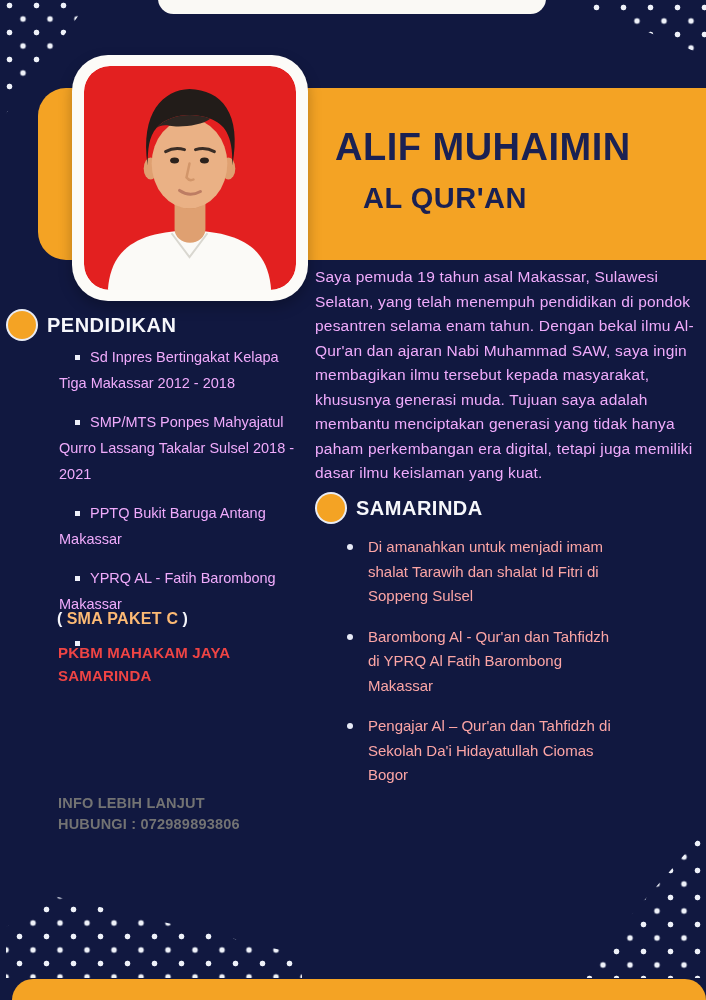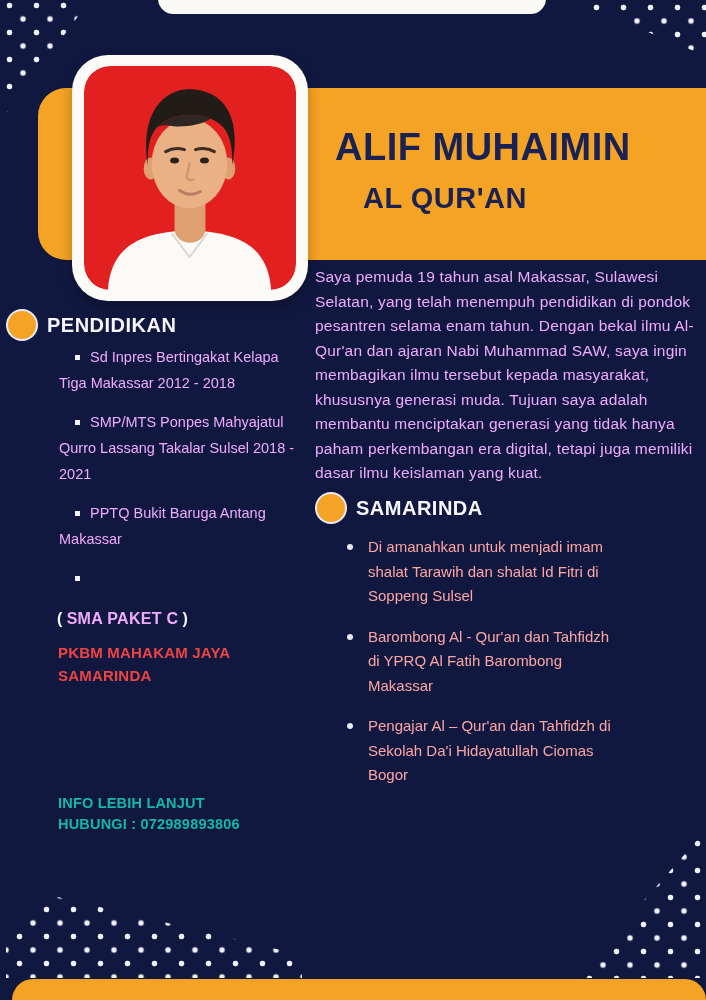--- a/index.html
+++ b/index.html
@@ -76,27 +76,27 @@
               color:#f0abfc; font-size:14.5px; line-height:26px; }
   .edu-list p { text-indent:16px; margin-bottom:13px; }
   .bullet-sq {
     display:inline-block; width:5px; height:5px; background:#eef0fa;
     margin-right:10px; vertical-align:2px;
   }
 
   .sma-line { position:absolute; left:57px; top:610px; font-size:16px; font-weight:800;
               letter-spacing:.3px; }
   .sma-line .paren { color:#f3f4fa; }
-  .sma-line .sma  { color:#f0abfc; padding:0 4px; }
+  .sma-line .sma  { color:#fdba74; padding:0 4px; }
 
   .pkbm { position:absolute; left:58px; top:641px; width:210px;
           color:#ef4444; font-size:15px; font-weight:800; line-height:23px;
           letter-spacing:.2px; }
 
-  .contact { position:absolute; left:58px; top:793px; color:#14b8a6;
+  .contact { position:absolute; left:58px; top:793px; color:#737373;
              font-size:14.5px; font-weight:800; line-height:21px; letter-spacing:.2px; }
 
   
   .exp-list { position:absolute; left:347px; top:535px; width:270px;
               color:#fca5a5; font-size:15px; line-height:24.5px; list-style:none; }
   .exp-list li { position:relative; padding-left:21px; margin-bottom:16px; }
   .bullet-dot {
     position:absolute; left:0; top:9px; width:6px; height:6px;
     border-radius:50%; background:#e7eaf7;
   }
@@ -158,20 +158,21 @@
   <div class="about">Saya pemuda 19 tahun asal Makassar, Sulawesi Selatan, yang telah menempuh pendidikan di pondok pesantren selama enam tahun. Dengan bekal ilmu Al-Qur'an dan ajaran Nabi Muhammad SAW, saya ingin membagikan ilmu tersebut kepada masyarakat, khususnya generasi muda. Tujuan saya adalah membantu menciptakan generasi yang tidak hanya paham perkembangan era digital, tetapi juga memiliki dasar ilmu keislaman yang kuat.</div>
 
   <div class="sec-head edu">
     <span class="sec-dot"></span>
     <span class="sec-title">PENDIDIKAN</span>
   </div>
   <div class="edu-list">
     <p><span class="bullet-sq"></span><span>Sd Inpres Bertingakat Kelapa Tiga Makassar 2012 - 2018</span></p>
     <p><span class="bullet-sq"></span><span>SMP/MTS Ponpes Mahyajatul Qurro Lassang Takalar Sulsel 2018 - 2021</span></p>
     <p><span class="bullet-sq"></span><span>PPTQ Bukit Baruga Antang Makassar</span></p>
+    <p><span class="bullet-sq"></span><span>YPRQ AL - Fatih Barombong Makassar</span></p>
     <p><span class="bullet-sq"></span></p>
   </div>
 
   <div class="sma-line">
     <span class="paren">(</span><span class="sma">SMA PAKET C</span><span class="paren">)</span>
   </div>
 
   <div class="pkbm">PKBM MAHAKAM JAYA SAMARINDA</div>
 
   <div class="contact">

